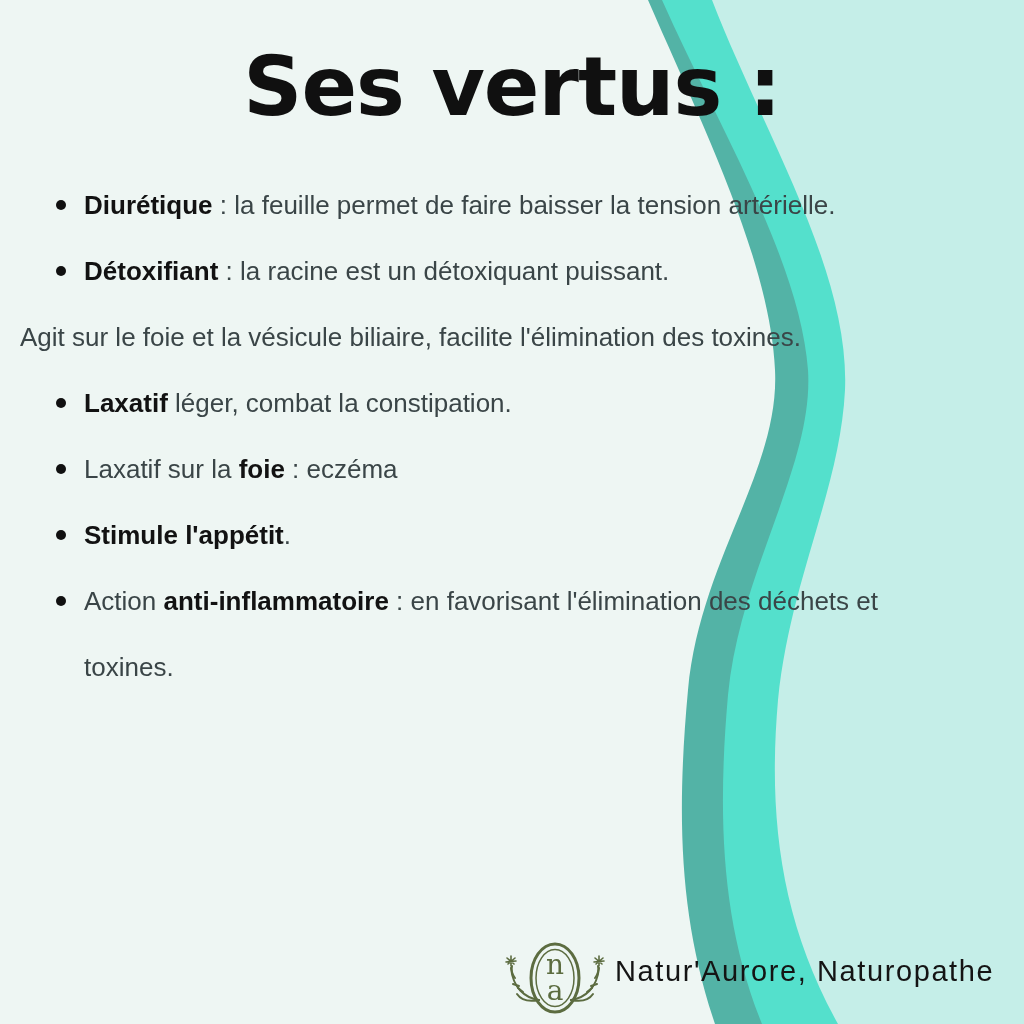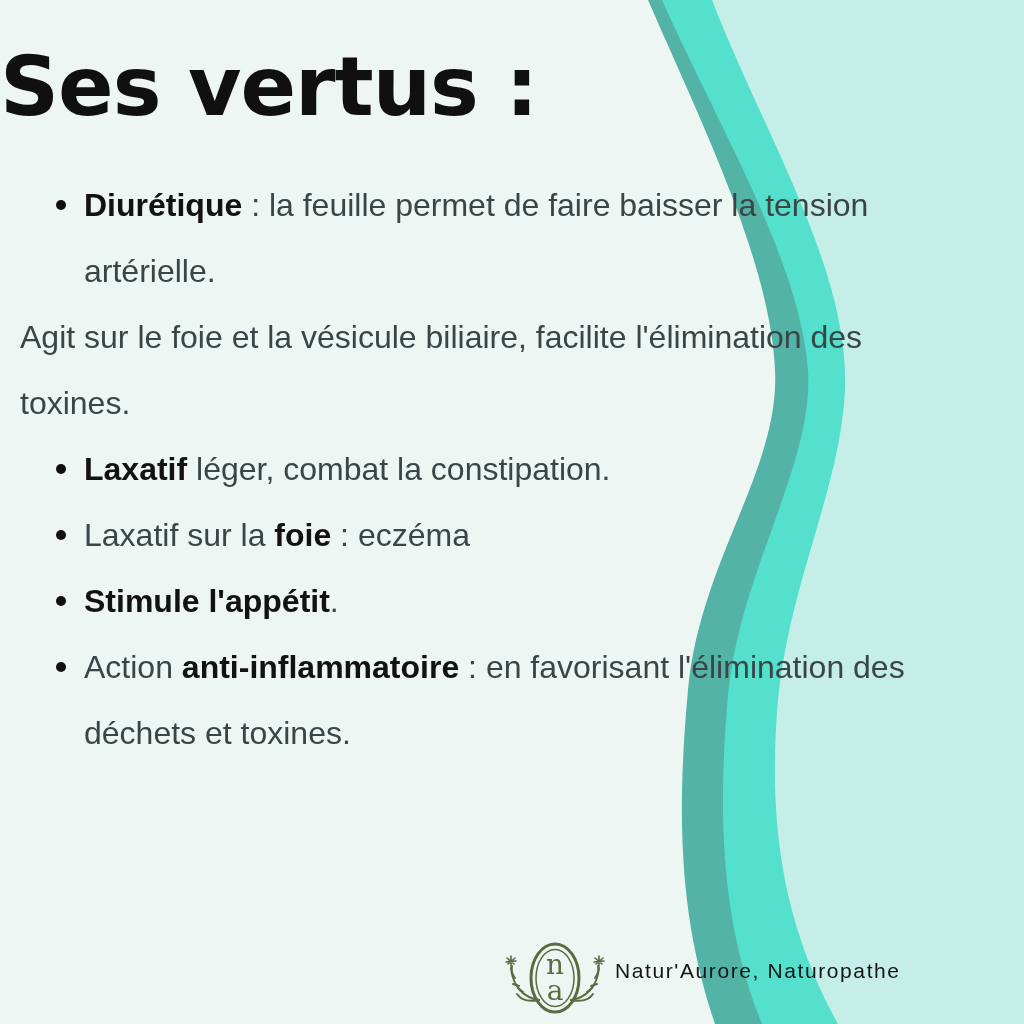--- a/index.html
+++ b/index.html
@@ -28,36 +28,37 @@
     position: absolute;
     inset: 0;
     z-index: 1;
   }
   .page-title {
     position: absolute;
     top: 38px;
     left: 0;
     width: 100%;
     margin: 0;
+    text-align: center;
     font-family: "DejaVu Sans", sans-serif;
     font-weight: bold;
     font-size: 82px;
     line-height: 1.2;
     letter-spacing: -1px;
     color: #101010;
   }
   .benefits-list {
     position: absolute;
     top: 172px;
     left: 84px;
     width: 878px;
     margin: 0;
     padding: 0;
     list-style: none;
-    font-size: 32px;
+    font-size: 26px;
     line-height: 66px;
     color: var(--text);
   }
   .benefits-list li { position: relative; }
   .benefits-list li.no-bullet { margin-left: -64px; }
   .benefits-list .dot {
     position: absolute;
     left: -28px;
     top: 28px;
     width: 10px;
@@ -74,40 +75,41 @@
     left: 503px;
     bottom: 6px;
     z-index: 1;
     display: flex;
     align-items: center;
     gap: 8px;
   }
   .brand-logo { display: block; }
   .brand-name {
     font-family: "Liberation Sans", sans-serif;
-    font-size: 21px;
+    font-size: 29px;
     letter-spacing: 1.6px;
     color: #141414;
     white-space: nowrap;
     padding-bottom: 14px;
   }
 </style>
 </head>
 <body style="background-color: rgb(238, 246, 243);">
 
 <svg class="wave-svg" viewBox="0 0 1024 1024" aria-hidden="true">
   <path d="M 648,0 C 700,120 770,260 775,370 C 780,470 700,560 688,690 C 676,820 680,920 715,1024 L 1024,1024 L 1024,0 Z" fill="#53b3a6"></path>
   <path d="M 662,0 C 715,120 800,260 808,370 C 814,465 740,570 728,695 C 717,820 722,925 762,1024 L 1024,1024 L 1024,0 Z" fill="#54e0cc"></path>
   <path d="M 712,0 C 762,130 850,270 845,390 C 840,490 790,580 778,700 C 768,815 780,920 838,1024 L 1024,1024 L 1024,0 Z" fill="#c5eee8"></path>
 </svg>
 
 <main>
   <h1 class="page-title">Ses vertus :</h1>
   <ul class="benefits-list" id="benefits-list">
       <li class="bulleted"><span class="dot"></span><span class="seg bold">Diurétique</span><span class="seg"> : la feuille permet de faire baisser la tension artérielle.</span></li>
+      <li class="bulleted"><span class="dot"></span><span class="seg bold">Détoxifiant</span><span class="seg"> : la racine est un détoxiquant puissant.</span></li>
       <li class="no-bullet"><span class="seg">Agit sur le foie et la vésicule biliaire, facilite l'élimination des toxines.</span></li>
       <li class="bulleted"><span class="dot"></span><span class="seg bold">Laxatif</span><span class="seg"> léger, combat la constipation.</span></li>
       <li class="bulleted"><span class="dot"></span><span class="seg">Laxatif sur la </span><span class="seg bold">foie</span><span class="seg"> : eczéma</span></li>
       <li class="bulleted"><span class="dot"></span><span class="seg bold">Stimule l'appétit</span><span class="seg">.</span></li>
       <li class="bulleted"><span class="dot"></span><span class="seg">Action </span><span class="seg bold">anti-inflammatoire</span><span class="seg"> : en favorisant l'élimination des déchets et toxines.</span></li>
     </ul>
 </main>
 
 <footer>
 

